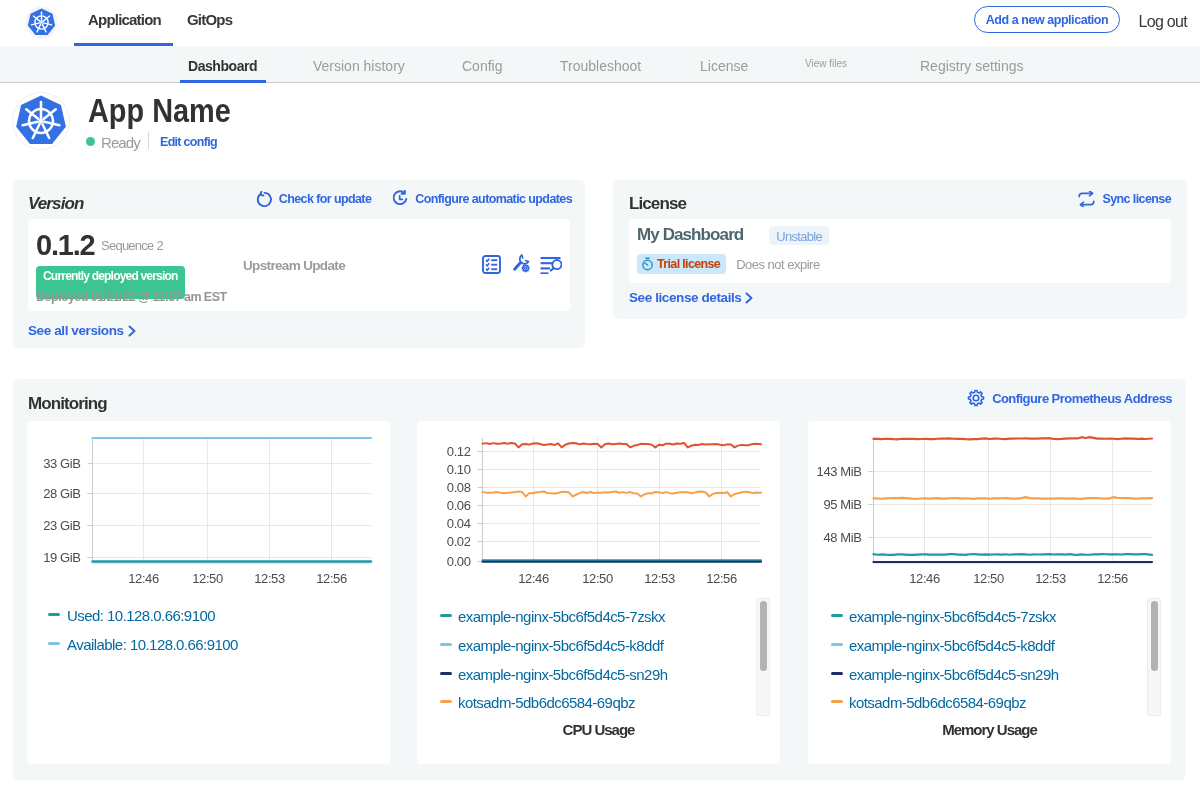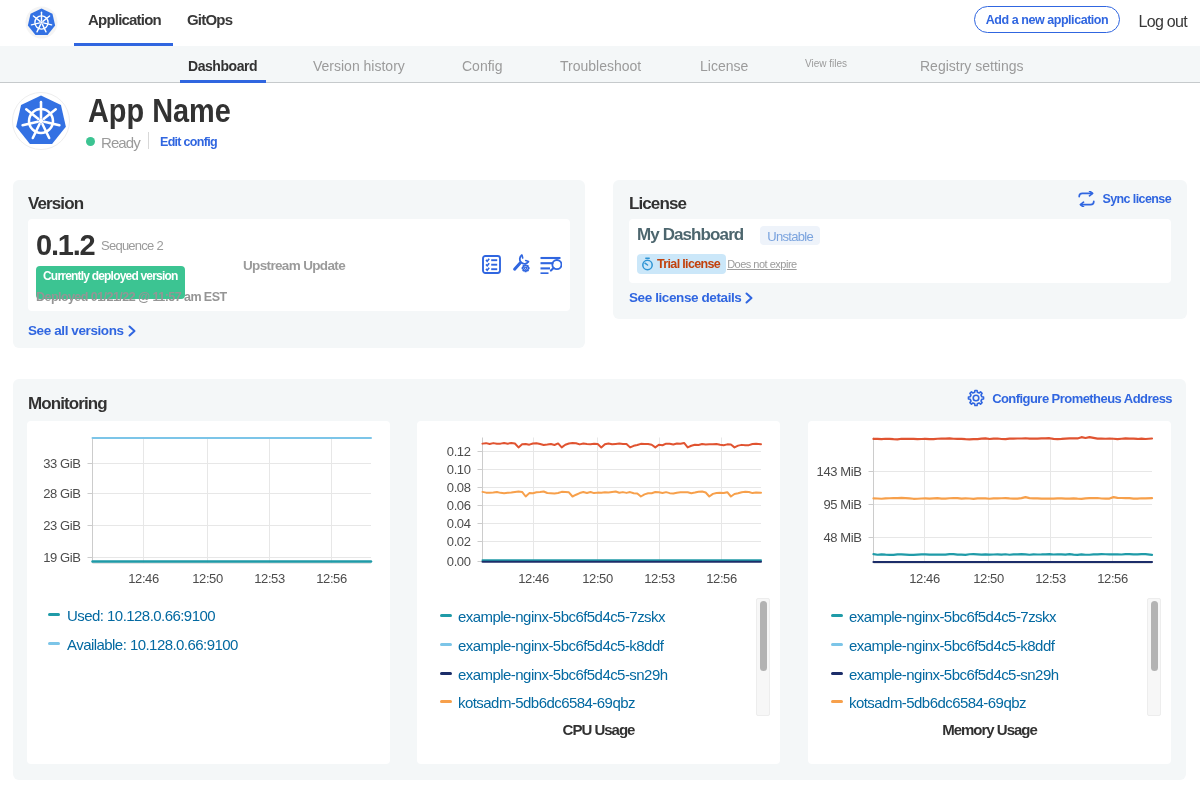--- a/index.html
+++ b/index.html
@@ -64,21 +64,34 @@
       <line x1="26.41" y1="26.93" x2="14.25" y2="17.23" stroke="#fff" stroke-width="2.55" stroke-linecap="round"></line>
       <circle cx="29" cy="29" r="2.17" fill="#fff"></circle>
   </svg>
   <div class="a" style="left:88px;top:92px;font-size:33px;font-weight:bold;color:#323232;transform:scaleX(0.875);transform-origin:left top;">App Name</div>
   <div class="a" style="left:86px;top:137px;width:9px;height:9px;border-radius:50%;background:#3cc492;"></div>
   <div class="a gray" style="left:101px;top:134px;font-size:15px;letter-spacing:-0.9px;">Ready</div>
   <div class="a" style="left:148px;top:132px;width:1px;height:17px;background:#d8d8d8;"></div>
   <div class="a" style="left:160px;top:135px;font-size:12.5px;font-weight:bold;color:#3066e0;letter-spacing:-0.7px;">Edit config</div>
 
   <div class="a card" style="left:13px;top:180px;width:572px;height:168px;"></div>
-  <div class="a ctitle" style="left:28px;top:194px;">Version</div>
+  <div class="a ctitle" style="left:28px;top:194px;font-style:italic;">Version</div>
+  <div class="a hrow" style="right:628px;top:190px;height:18px;">
+    <svg width="17" height="17" viewBox="0 0 17 17" style="flex:none">
+<path d="M4.6 3.1 A6.6 6.6 0 1 0 8.5 1.9" fill="none" stroke="#3066e0" stroke-width="1.9" stroke-linecap="round"></path>
+<path d="M5.4 0.6 L4.4 3.6 L7.4 4.6" fill="none" stroke="#3066e0" stroke-width="1.9" stroke-linecap="round" stroke-linejoin="round"></path>
+</svg>
+    <div class="link" style="margin-left:6px;">Check for update</div>
+    <svg width="18" height="18" viewBox="0 0 18 18" style="flex:none;margin-left:20px">
+<path d="M13.6 3.2 A6.4 6.4 0 1 0 15.3 9" fill="none" stroke="#3066e0" stroke-width="1.9" stroke-linecap="round"></path>
+<path d="M13.8 0.6 L13.8 3.8 L10.6 3.8" fill="none" stroke="#3066e0" stroke-width="1.9" stroke-linecap="round" stroke-linejoin="round"></path>
+<path d="M8.7 5.8 L8.7 9.3 L11.4 9.3" fill="none" stroke="#3066e0" stroke-width="1.7" stroke-linecap="round" stroke-linejoin="round"></path>
+</svg>
+    <div class="link" style="margin-left:6px;">Configure automatic updates</div>
+  </div>
   <div class="a icard" style="left:28px;top:219px;width:542px;height:92px;"></div>
   <div class="a" style="left:36px;top:229px;font-size:29px;font-weight:bold;color:#323232;letter-spacing:-1.2px;">0.1.2</div>
   <div class="a gray" style="left:101px;top:238px;font-size:13px;letter-spacing:-0.75px;">Sequence 2</div>
   <div class="a" style="left:36px;top:266px;height:33px;background:#3cc492;border-radius:4px;padding:3px 7px 0 7px;font-size:12px;font-weight:bold;color:#fff;letter-spacing:-0.8px;">Currently deployed version</div>
   <div class="a" style="left:36px;top:290px;font-size:12.5px;font-weight:bold;color:#959595;letter-spacing:-0.55px;">Deployed 01/21/22 @ 11:57 am EST</div>
   <div class="a" style="left:243px;top:258px;font-size:13.5px;font-weight:bold;color:#9b9b9b;letter-spacing:-0.65px;">Upstream Update</div>
   <svg class="a" style="left:482px;top:255px" width="19" height="19" viewBox="0 0 19 19">
 <rect x="1" y="1" width="17" height="17" rx="2.4" fill="none" stroke="#3066e0" stroke-width="1.9"></rect>
 <g fill="none" stroke="#3066e0" stroke-width="1.6">
 <path d="M4.0 4.9 L5.2 6.2 L7.2 3.7"></path>
@@ -121,34 +134,34 @@
 <path d="M11.5 0 L14.6 2.4 L11.5 4.8"></path>
 <path d="M15.8 10.4 Q15.8 13.6 12.6 13.6 L2.8 13.6"></path>
 <path d="M5.5 11.2 L2.4 13.6 L5.5 16"></path>
 </g>
 </svg>
     <div class="link" style="margin-left:7px;">Sync license</div>
   </div>
   <div class="a icard" style="left:629px;top:219px;width:542px;height:64px;"></div>
   <div class="a hrow" style="left:637px;top:225px;height:20px;">
     <div style="font-size:17px;font-weight:bold;color:#4d666e;letter-spacing:-0.9px;">My Dashboard</div>
-    <div style="margin-left:17px;height:19px;background:#eef3fa;border-radius:4px;padding:3px 7px 0 7px;font-size:13px;color:#7aa3de;letter-spacing:-0.7px;">Unstable</div>
+    <div style="margin-left:26px;height:19px;background:#eef3fa;border-radius:4px;padding:3px 7px 0 7px;font-size:13px;color:#7aa3de;letter-spacing:-0.7px;">Unstable</div>
   </div>
   <div class="a hrow" style="left:637px;top:254px;height:20px;">
     <div class="hrow" style="height:20px;background:#cbe7f9;border-radius:4px;padding:0 6px 0 4px;font-size:12.5px;font-weight:bold;color:#c2410c;letter-spacing:-0.65px;">
         <svg width="13" height="14" viewBox="0 0 13 14" style="flex:none">
 <g fill="none" stroke="#2d94d4" stroke-width="1.5" stroke-linecap="round">
 <circle cx="6.5" cy="8" r="4.7"></circle>
 <line x1="4.8" y1="1.2" x2="8.2" y2="1.2"></line>
 <line x1="6.5" y1="8" x2="4" y2="6.2"></line>
 </g>
 </svg>
         <span style="margin-left:3px;">Trial license</span>
       </div>
-    <div class="gray" style="margin-left:1px;font-size:11px;letter-spacing:-0.5px;text-decoration:underline;">Does not expire</div>
+    <div class="gray" style="margin-left:10px;font-size:13px;letter-spacing:-0.5px;">Does not expire</div>
   </div>
   <div class="a biglink hrow" style="left:629px;top:290px;">See license details <svg width="10" height="12" viewBox="0 0 10 12" style="vertical-align:-1px;margin-left:3px">
         <path d="M2.5 1.5 L7.5 6 L2.5 10.5" stroke="#3066e0" stroke-width="2" fill="none" stroke-linecap="round" stroke-linejoin="round"></path>
       </svg></div>
 
   <div class="a card" style="left:13px;top:379px;width:1173px;height:401px;"></div>
   <div class="a ctitle" style="left:28px;top:394px;">Monitoring</div>
   <div class="a hrow" style="right:28px;top:389px;height:18px;">
     <svg width="18" height="18" viewBox="0 0 18 18" style="flex:none">
         <polygon points="14.75,7.67 16.53,7.94 16.53,10.06 14.75,10.33 14.00,12.13 15.07,13.57 13.57,15.07 12.13,14.00 10.33,14.75 10.06,16.53 7.94,16.53 7.67,14.75 5.87,14.00 4.43,15.07 2.93,13.57 4.00,12.13 3.25,10.33 1.47,10.06 1.47,7.94 3.25,7.67 4.00,5.87 2.93,4.43 4.43,2.93 5.87,4.00 7.67,3.25 7.94,1.47 10.06,1.47 10.33,3.25 12.13,4.00 13.57,2.93 15.07,4.43 14.00,5.87" fill="none" stroke="#3066e0" stroke-width="1.6" stroke-linejoin="round"></polygon>

